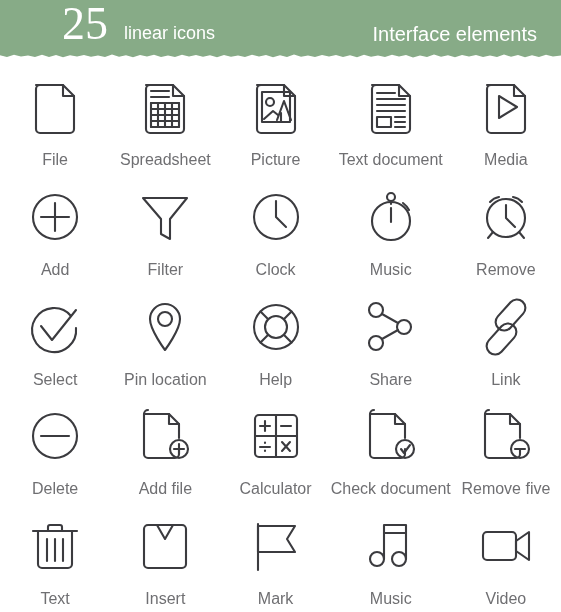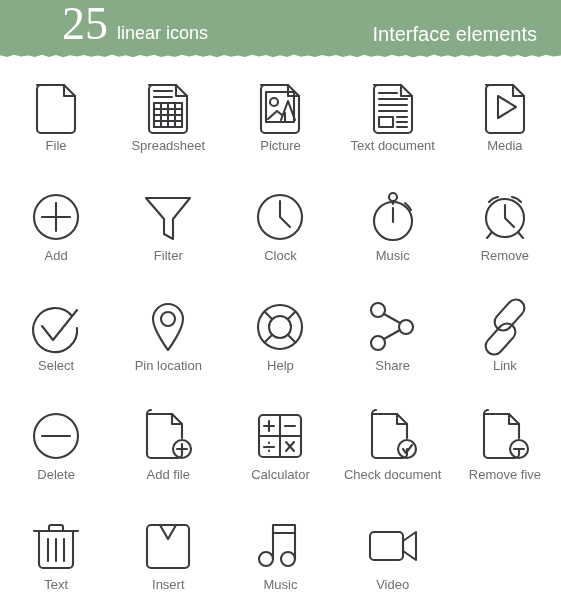--- a/index.html
+++ b/index.html
@@ -42,21 +42,21 @@
     font-size: 46px;
     color: #ffffff;
     font-weight: 300;
     line-height: 1;
     letter-spacing: 0px;
     font-family: Liberation Serif, serif;
   }
   .hdr-sub {
     font-size: 18px;
     color: #ffffff;
-    margin-left: 9px;
+    margin-left: 16px;
     font-weight: 400;
     line-height: 1;
   }
   .hdr-right {
     position: absolute;
     right: 24px;
     bottom: 13px;
     font-size: 20px;
     color: #ffffff;
     font-weight: 400;
@@ -104,22 +104,22 @@
   }
   .glyph svg * {
     stroke: #3b3b3f;
     stroke-width: 2.1;
     fill: none;
     stroke-linecap: round;
     stroke-linejoin: round;
     vector-effect: non-scaling-stroke;
   }
   .caption {
-    margin-top: 1px;
-    font-size: 13px;
+    margin-top: 13px;
+    font-size: 16px;
     color: #6f6f72;
     text-align: center;
     line-height: 1.1;
     white-space: nowrap;
     font-family: "Liberation Sans", sans-serif;
   }
 </style>
 </head>
 <body>
 
@@ -424,20 +424,29 @@
   <div class="cell">
     <span class="glyph">
       <svg viewBox="0 0 62 62">
         <path d="M23 10 h-9 a4 4 0 0 0 -4 4 v35 a4 4 0 0 0 4 4 h34 a4 4 0 0 0 4 -4 v-35 a4 4 0 0 0 -4 -4 h-9"></path>
         <path d="M23 10 l8 14 l8 -14 z"></path>
       </svg>
     </span>
     <span class="caption">Insert</span>
   </div>
 
+  <div class="cell">
+    <span class="glyph">
+      <svg viewBox="0 0 62 62">
+        <path d="M13 9 v46"></path>
+        <path d="M13 11 h37 l-8 13 l8 13 h-37 z"></path>
+      </svg>
+    </span>
+    <span class="caption">Mark</span>
+  </div>
 
   <div class="cell">
     <span class="glyph">
       <svg viewBox="0 0 62 62">
         <path d="M24 44 v-34 h22 v34"></path>
         <path d="M24 18 h22"></path>
         <circle cx="17" cy="44" r="7"></circle>
         <circle cx="39" cy="44" r="7"></circle>
       </svg>
     </span>

